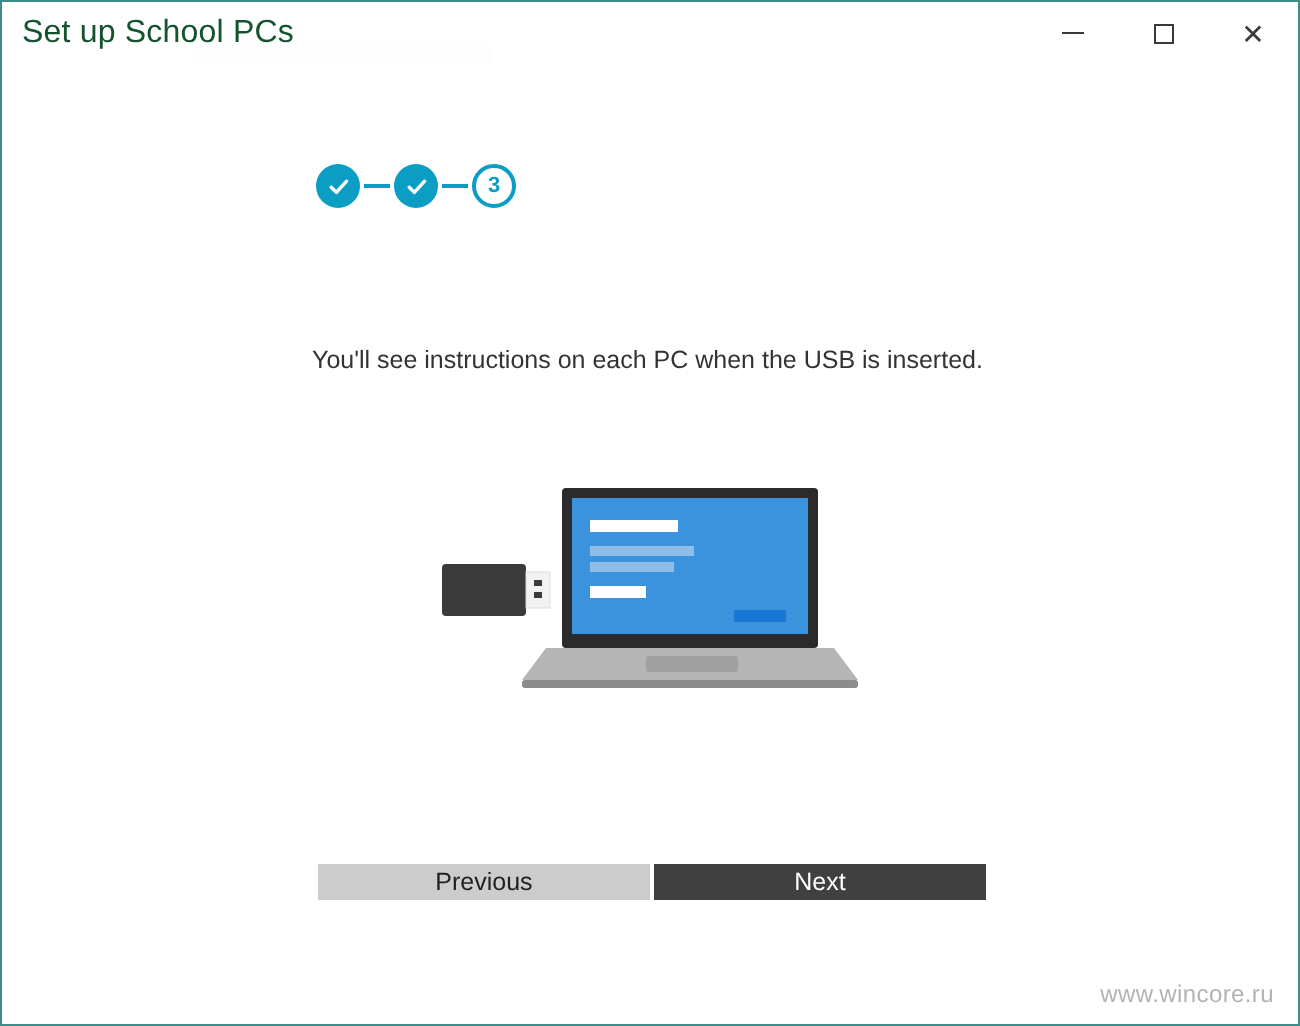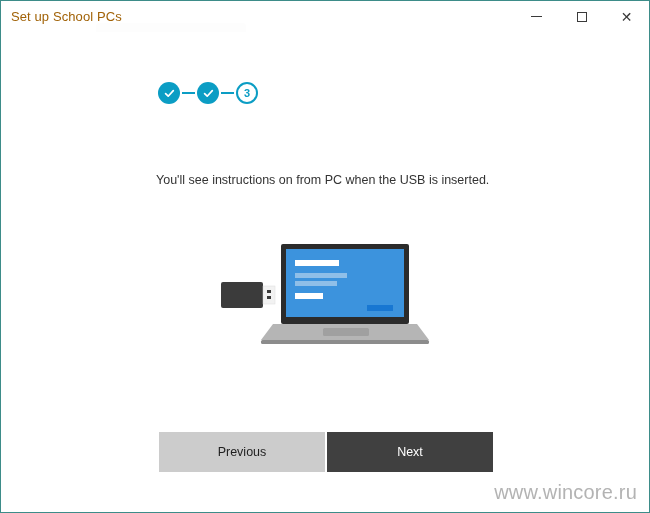--- a/index.html
+++ b/index.html
@@ -31,22 +31,22 @@
     left: 0;
     top: 0;
     right: 0;
     height: 31px;
     background: #ffffff;
     display: flex;
     align-items: center;
   }
   .titlebar-text {
     margin-left: 10px;
-    font-size: 13px;
-    color: #a16207;
+    font-size: 16px;
+    color: #14532d;
     letter-spacing: 0.1px;
     white-space: nowrap;
   }
   .window-controls {
     position: absolute;
     right: 0;
     top: 0;
     height: 31px;
     display: flex;
     align-items: stretch;
@@ -174,21 +174,21 @@
   }
 
   
   .footer-buttons {
     position: absolute;
     left: 158px;
     top: 400px;
     display: flex;
   }
   .btn {
-    height: 40px;
+    height: 18px;
     width: 166px;
     border: none;
     font-size: 12.5px;
     font-family: "Liberation Sans", sans-serif;
     display: flex;
     align-items: center;
     justify-content: center;
     padding: 6px;
   }
   .btn-previous {
@@ -199,21 +199,21 @@
     background: #404040;
     color: #ffffff;
     margin-left: 2px;
   }
 
   
   .watermark {
     position: absolute;
     right: 12px;
     bottom: 8px;
-    font-size: 20px;
+    font-size: 12px;
     color: #b3b3b3;
     letter-spacing: 0.2px;
   }
 </style>
 </head>
 <body>
 
 <div class="window">
 
   <div class="titlebar">
@@ -244,21 +244,21 @@
       <div class="step-dash"></div>
       <div class="step-circle done">
         <svg width="13" height="13" viewBox="0 0 13 13" aria-hidden="true">
           <path d="M2.6 6.6 L5.2 9.2 L10.3 3.6" stroke="#ffffff" stroke-width="1.7" fill="none" stroke-linecap="round" stroke-linejoin="round"></path>
         </svg>
       </div>
       <div class="step-dash"></div>
       <div class="step-circle current">3</div>
     </div>
 
-    <div class="subheading">You'll see instructions on from PC when the USB is inserted.</div>
+    <div class="subheading">You'll see instructions on each PC when the USB is inserted.</div>
 
     <div class="illustration">
       <svg width="230" height="130" viewBox="0 0 230 130" aria-hidden="true">
 
         <rect x="2" y="50" width="42" height="26" rx="2" fill="#3b3b3b"></rect>
 
         <rect x="44" y="54" width="12" height="18" fill="#f2f2f2" stroke="#dcdcdc" stroke-width="0.5"></rect>
         <rect x="48" y="58" width="4" height="3" fill="#3b3b3b"></rect>
         <rect x="48" y="64" width="4" height="3" fill="#3b3b3b"></rect>
 

